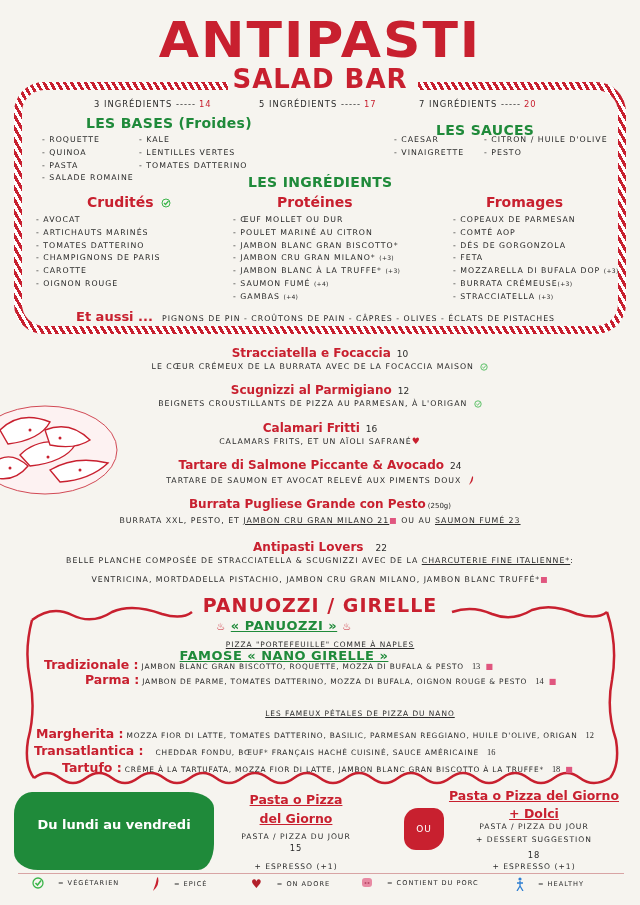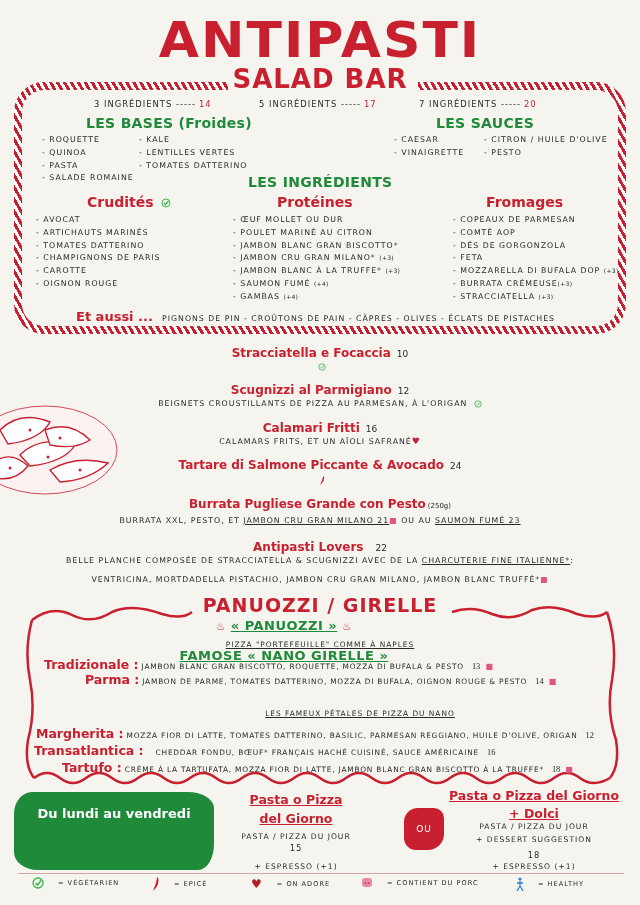--- a/index.html
+++ b/index.html
@@ -74,21 +74,21 @@
     .tiny-under { position: absolute; left: 0; width: 640px; text-align: center; font-size: 7.4px; letter-spacing: 1px; text-transform: uppercase; text-decoration: underline; }
     .pz-row { position: absolute; white-space: nowrap; }
     .pz-row .n { font-weight: 900; font-size: 12.5px; color: #c8202f; }
     .pz-row .d { font-size: 7.4px; letter-spacing: 0.8px; text-transform: uppercase; margin-left: 3px; }
     .pz-row .pr { font-size: 8.4px; margin-left: 8px; font-family: Liberation Serif, serif; }
 
     
     .green-badge {
       position: absolute; left: 14px; top: 792px; width: 200px; height: 78px;
       background: #1f8a3a; border-radius: 18px 26px 16px 24px / 22px 16px 26px 18px;
-      color: #fff; font-weight: 900; font-size: 13px; text-align: center; padding-top: 11px; line-height: 22px;
+      color: #fff; font-weight: 900; font-size: 13px; text-align: center; padding-top: 22px; line-height: 22px;
     }
     .ou-badge {
       position: absolute; left: 404px; top: 808px; width: 40px; height: 42px;
       background: #c8202f; border-radius: 14px 10px 16px 12px; color: #fff; font-size: 9px;
       text-align: center; line-height: 42px; letter-spacing: 1px;
     }
     .bt { position: absolute; text-align: center; font-weight: 900; font-size: 12.5px; color: #c8202f; text-decoration: underline; }
     .bs { position: absolute; text-align: center; font-size: 7.6px; letter-spacing: 1px; text-transform: uppercase; }
     .divider { position: absolute; left: 18px; top: 873px; width: 606px; height: 1px; background: #d8a4a4; }
     .legend-item { position: absolute; top: 877px; font-size: 6.6px; letter-spacing: 1px; text-transform: uppercase; display: flex; align-items: center; gap: 14px; }
@@ -118,21 +118,21 @@
   <li>Quinoa</li>
   <li>Pasta</li>
   <li>Salade romaine</li>
 </ul>
 <ul class="list" style="left:139px; top:134px;">
   <li>Kale</li>
   <li>Lentilles vertes</li>
   <li>Tomates datterino</li>
 </ul>
 
-<div class="sec-green" style="left:436px; top:115px;">LES SAUCES</div>
+<div class="sec-green" style="left:436px; top:122px;">LES SAUCES</div>
 <ul class="list" style="left:394px; top:134px;">
   <li>Caesar</li>
   <li>Vinaigrette</li>
 </ul>
 <ul class="list" style="left:484px; top:134px;">
   <li>Citron / huile d'olive</li>
   <li>Pesto</li>
 </ul>
 
 <div class="sec-green" style="left:248px; top:174px;">LES INGRÉDIENTS</div>
@@ -191,20 +191,21 @@
     <circle cx="70" cy="38" r="1.5" fill="#c8202f"></circle>
   <circle cx="58" cy="57" r="1.5" fill="#c8202f"></circle>
     <circle cx="90" cy="70" r="1.5" fill="#c8202f"></circle>
   <circle cx="20" cy="68" r="1.5" fill="#c8202f"></circle>
 </svg>
 
 <div class="dish" style="top:342px;">
   <span class="name">Stracciatella e Focaccia</span><span class="price">10</span>
 </div>
 <div class="desc" style="top:362px;">
+  <span>Le cœur crémeux de la burrata avec de la focaccia maison</span>
   <svg class="ico" width="8" height="8" viewBox="0 0 10 10">
       <circle cx="5" cy="5" r="4" fill="none" stroke="#3bb54a"></circle>
       <path d="M3 5 L4.5 6.5 L7.5 3" stroke="#3bb54a" fill="none"></path>
     </svg>
 </div>
 
 <div class="dish" style="top:379px;">
   <span class="name">Scugnizzi al Parmigiano</span><span class="price">12</span>
 </div>
 <div class="desc" style="top:399px;">
@@ -219,20 +220,21 @@
   <span class="name">Calamari Fritti</span><span class="price">16</span>
 </div>
 <div class="desc" style="top:436px;">
   <span>Calamars frits, et un aïoli safrané</span><span style="color:#c8202f; font-size:9px;">♥</span>
 </div>
 
 <div class="dish" style="top:454px;">
   <span class="name">Tartare di Salmone Piccante &amp; Avocado</span><span class="price">24</span>
 </div>
 <div class="desc" style="top:476px;">
+  <span>Tartare de saumon et avocat relevé aux piments doux</span>
   <svg class="ico" width="6" height="9" viewBox="0 0 6 9">
       <path d="M5 0 Q6 5 1 9 Q3 5 4 1 Z" fill="#c8202f"></path>
     </svg>
 </div>
 
 <div class="dish" style="top:493px;">
   <span class="name">Burrata Pugliese Grande  con Pesto</span><span class="note">(250g)</span>
 </div>
 <div class="desc" style="top:516px;">
   <span>Burrata XXL, pesto, et </span><span class="u">Jambon cru Gran Milano 21</span><span style="color:#e0567f;">■</span><span> ou au </span><span class="u">Saumon fumé 23</span>

